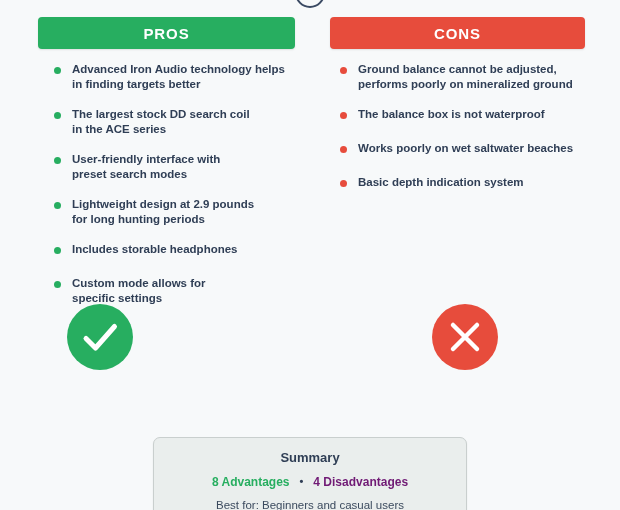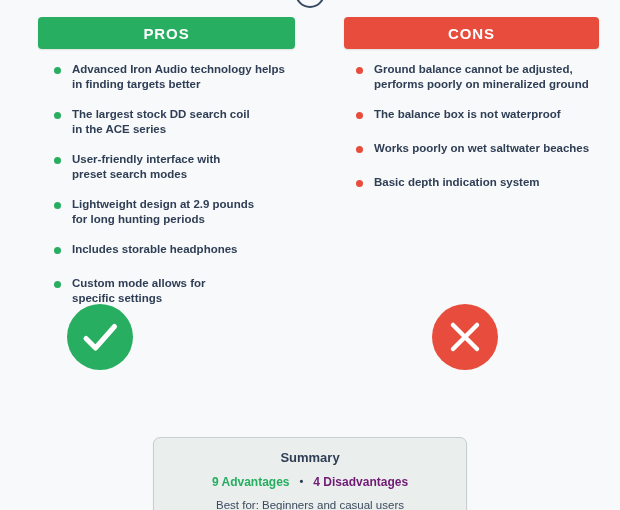--- a/index.html
+++ b/index.html
@@ -53,32 +53,32 @@
     font-size: 15px;
     font-weight: bold;
     letter-spacing: 0.9px;
   }
   #pros-header {
     left: 38px;
     width: 257px;
     background: #27ae60;
   }
   #cons-header {
-    left: 344px;
+    left: 330px;
     width: 255px;
     background: #e74c3c;
   }
 
   
   .list-col {
     position: absolute;
     top: 62px;
   }
   #pros-col { left: 50px; width: 262px; }
-  #cons-col { left: 352px; width: 262px; }
+  #cons-col { left: 336px; width: 262px; }
 
   .list-item {
     position: relative;
     padding-left: 22px;
     margin-bottom: 16px;
     min-height: 18px;
   }
   .list-item .bullet {
     position: absolute;
     left: 4px;
@@ -229,18 +229,18 @@
 
   <div class="verdict" id="verdict-cons">
     <svg width="66" height="66" viewBox="0 0 66 66" aria-hidden="true">
       <path d="M21 21 L45 45 M45 21 L21 45" fill="none" stroke="#ffffff" stroke-width="4.5" stroke-linecap="round"></path>
     </svg>
   </div>
 
   <div id="summary-card">
     <div id="summary-title">Summary</div>
     <div id="summary-counts">
-      <span class="count-pros">9 Advantages</span><span class="count-sep">•</span><span class="count-cons">4 Disadvantages</span>
+      <span class="count-pros">8 Advantages</span><span class="count-sep">•</span><span class="count-cons">4 Disadvantages</span>
     </div>
     <div class="summary-line">Best for: Beginners and casual users</div>
   </div>
 
 </div>
 
 </body></html>

